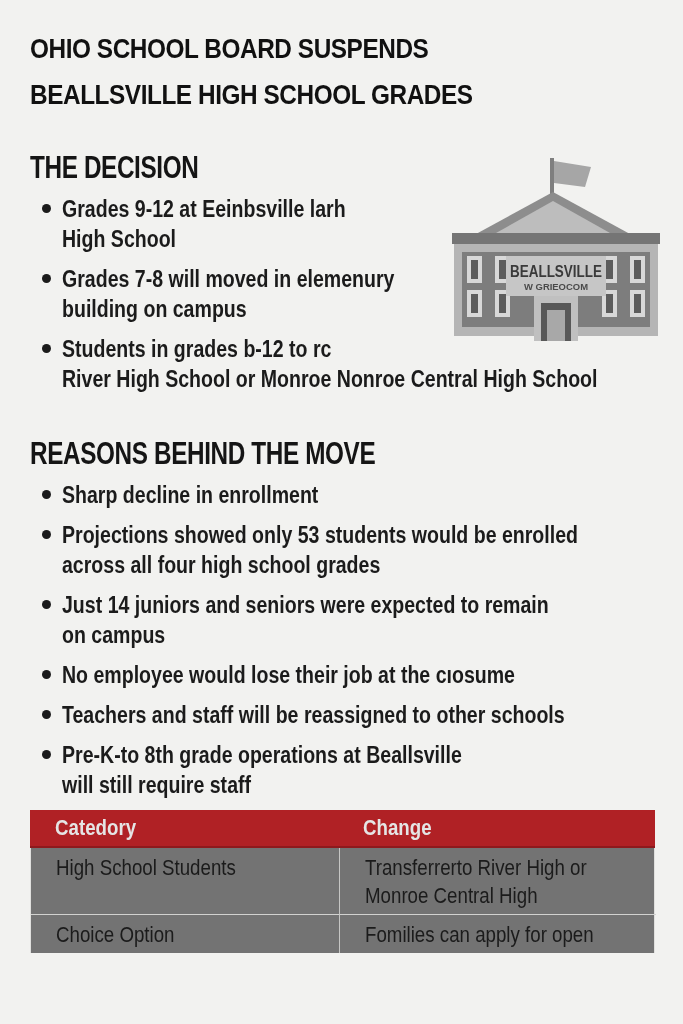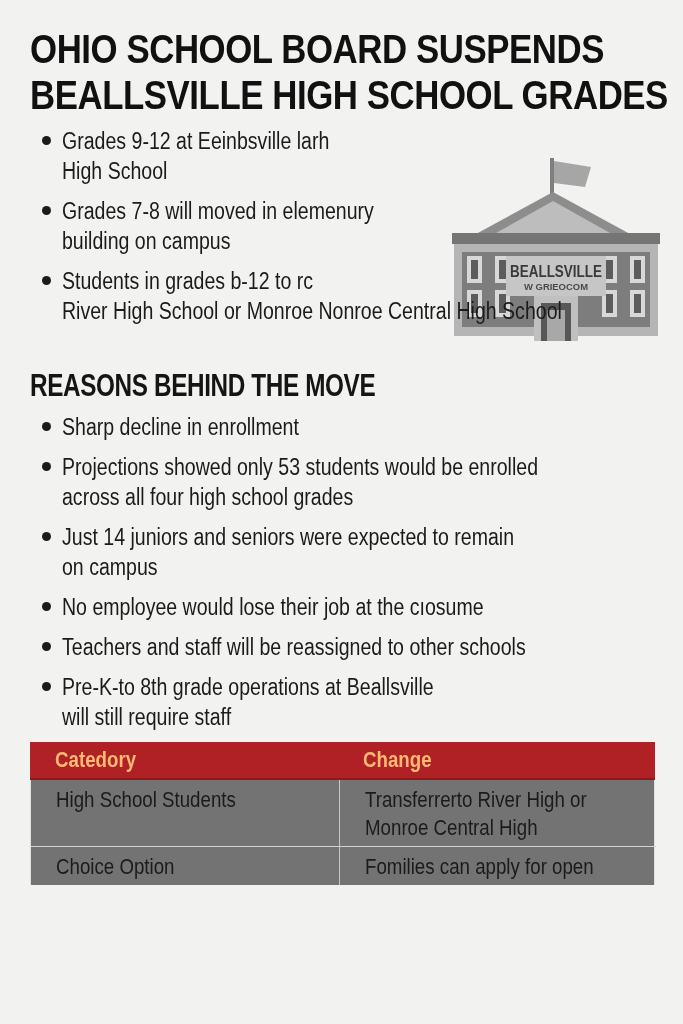--- a/index.html
+++ b/index.html
@@ -10,40 +10,40 @@
     overflow: hidden;
     font-family: "Liberation Sans", sans-serif;
     color: #1a1a1a;
     box-sizing: border-box;
     padding: 26px 28px 0 30px;
   }
   .cond  { display:inline-block; transform: scaleX(0.85); transform-origin: 0 0; white-space: pre; }
   .hcond { display:inline-block; transform: scaleX(0.76); transform-origin: 0 0; white-space: pre; }
   .tcond { display:block;        transform: scaleX(0.87); transform-origin: 0 0; white-space: pre; }
 
-  h1 { margin: 0; font-size: 40px; line-height: 46px; font-weight: 700; letter-spacing: -0.5px; color:#111; }
+  h1 { margin: 0; font-size: 28px; line-height: 46px; font-weight: 700; letter-spacing: -0.5px; color:#111; }
   h2 { margin: 0; font-size: 32px; line-height: 38px; font-weight: 700; letter-spacing: -0.5px; color:#151515; }
 
   .mt-s1 { margin-top: 30px; }
   .mt-s2 { margin-top: 40px; }
   .mt-s3 { margin-top: 16px; }
   .mt-s4 { margin-top: 14px; }
 
-  ul.bullets { list-style: none; margin: 8px 0 0 0; padding: 0; }
+  ul.bullets { list-style: none; margin: 8px 0 0 0; padding: 0; font-weight: bold; }
   ul.bullets li { display: flex; align-items: flex-start; margin: 0 0 10px 0; }
   .dot { flex: none; width: 9px; height: 9px; border-radius: 50%; background: #1b1b1b; margin: 10px 11px 0 12px; }
   .btext { font-size: 23px; line-height: 30px; color:#1b1b1b; }
 
   
   .building { position: absolute; left: 450px; top: 156px; width: 212px; height: 185px; }
 
   
   .rtable { margin-top: 8px; width: 625px; font-size: 22px; }
   .trow { display: grid; grid-template-columns: 308px 317px; }
-  .thead { background: #b02125; color: #fdba74; font-weight: 700; border-bottom: 2px solid #8e191d; }
+  .thead { background: #b02125; color: #e5e5e5; font-weight: 700; border-bottom: 2px solid #8e191d; }
   .thead .cell { padding: 6px 0 6px 25px; line-height: 24px; }
   .tbody-row { background: #737373; }
   .tbody-row .cell { padding: 6px 0 4px 25px; line-height: 28px; color:#1b1b1b; }
   .tbody-row .c2 { border-left: 1px solid #c6c6c4; }
   .row-sep .cell { border-top: 1px solid #d2d2d0; }
   .tbody-wrap { border-left: 1px solid #e0e0de; border-right: 1px solid #e0e0de; }
 </style>
 </head>
 <body>
 
@@ -97,20 +97,23 @@
       </g>
 
       <g>
         <rect x="84" y="140" width="44" height="45" fill="#c0c0c0"></rect>
         <rect x="91" y="147" width="30" height="38" fill="#585858"></rect>
         <rect x="97" y="154" width="18" height="31" fill="#a8a8a8"></rect>
       </g>
     </svg>
   </div>
 
+  <h2 class="mt-s1">
+    <span class="hcond">THE DECISION</span>
+  </h2>
   <ul class="bullets">
     <li>
         <span class="dot"></span>
         <span class="btext cond">Grades 9-12 at Eeinbsville larh
 High School</span>
       </li>
     <li>
         <span class="dot"></span>
         <span class="btext cond">Grades 7-8 will moved in elemenury
 building on campus</span>

